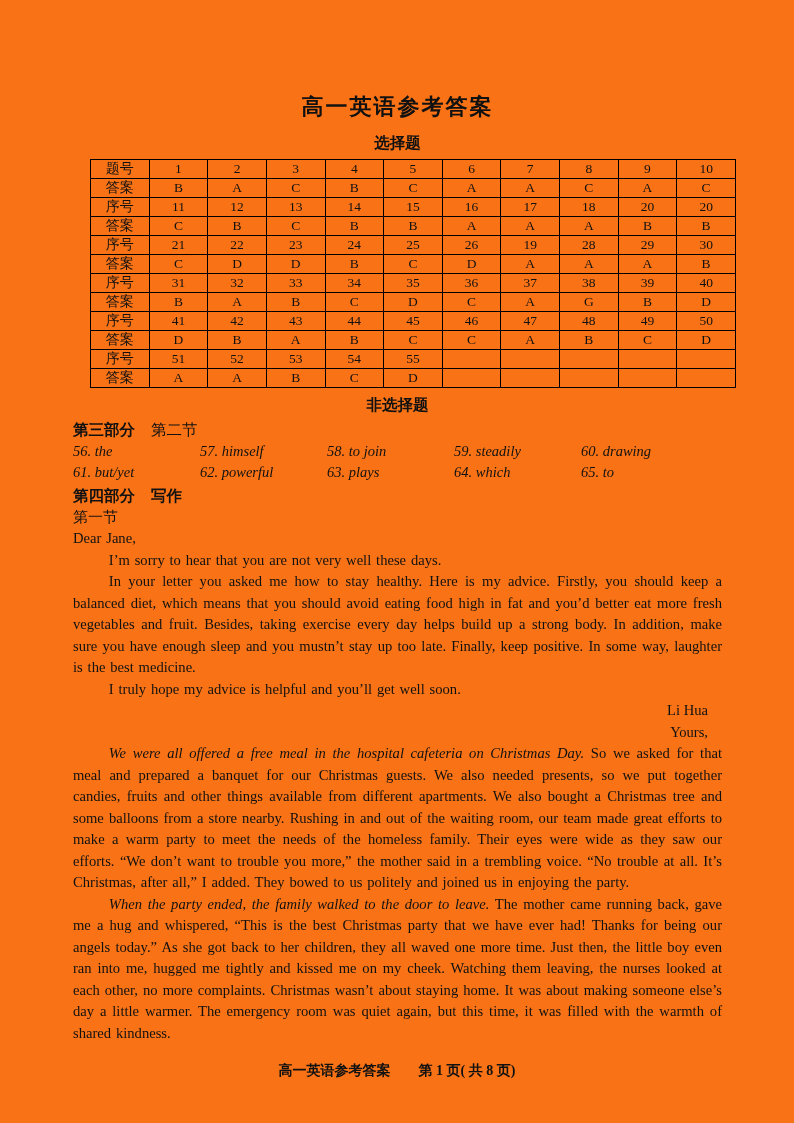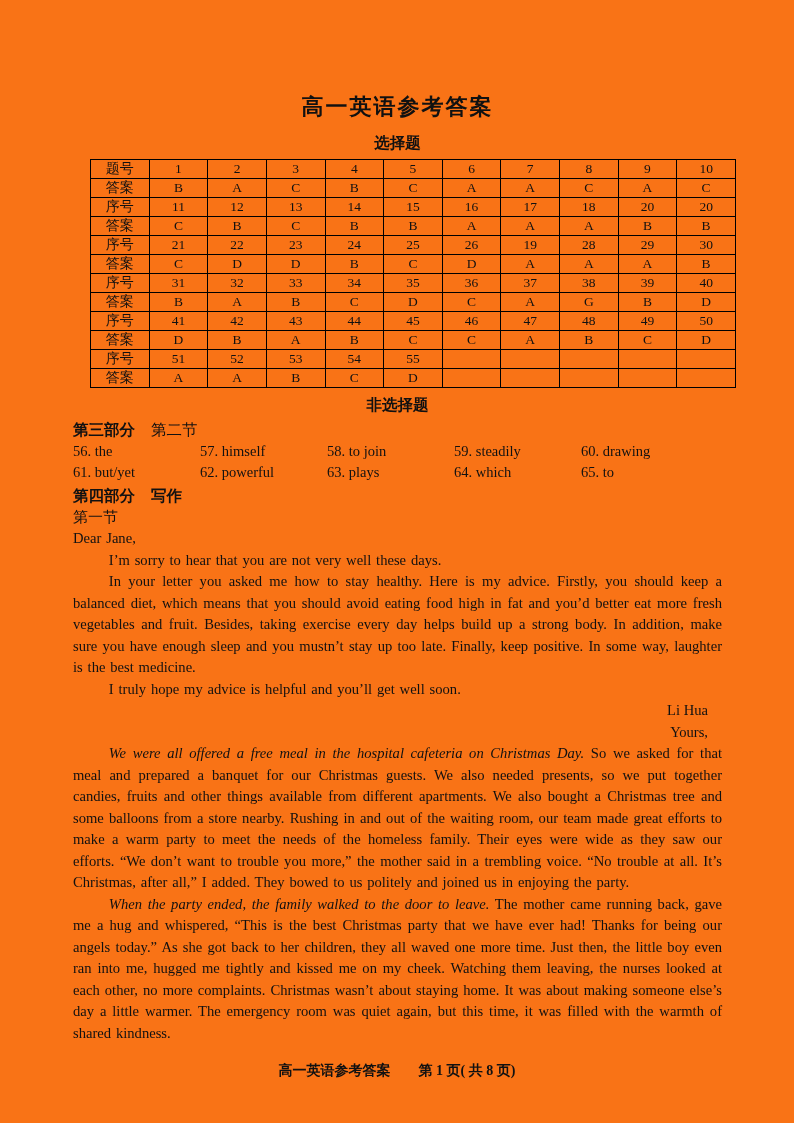--- a/index.html
+++ b/index.html
@@ -58,20 +58,21 @@
     font-weight: 700;
   }
   .part-heading .gap { margin-left: 16px; }
   .song { font-weight: 400; }
   .fillins {
     display: grid;
     grid-template-columns: 127px 127px 127px 127px 127px;
     font-size: 14.5px;
     line-height: 20.5px;
     margin-top: 2px;
+    font-style: italic;
   }
   .sub-label {
     font-size: 15px;
     line-height: 20px;
     margin: 2px 0 1px 0;
   }
   .bodytext p {
     margin: 0;
     font-size: 14.6px;
     line-height: 21.5px;

